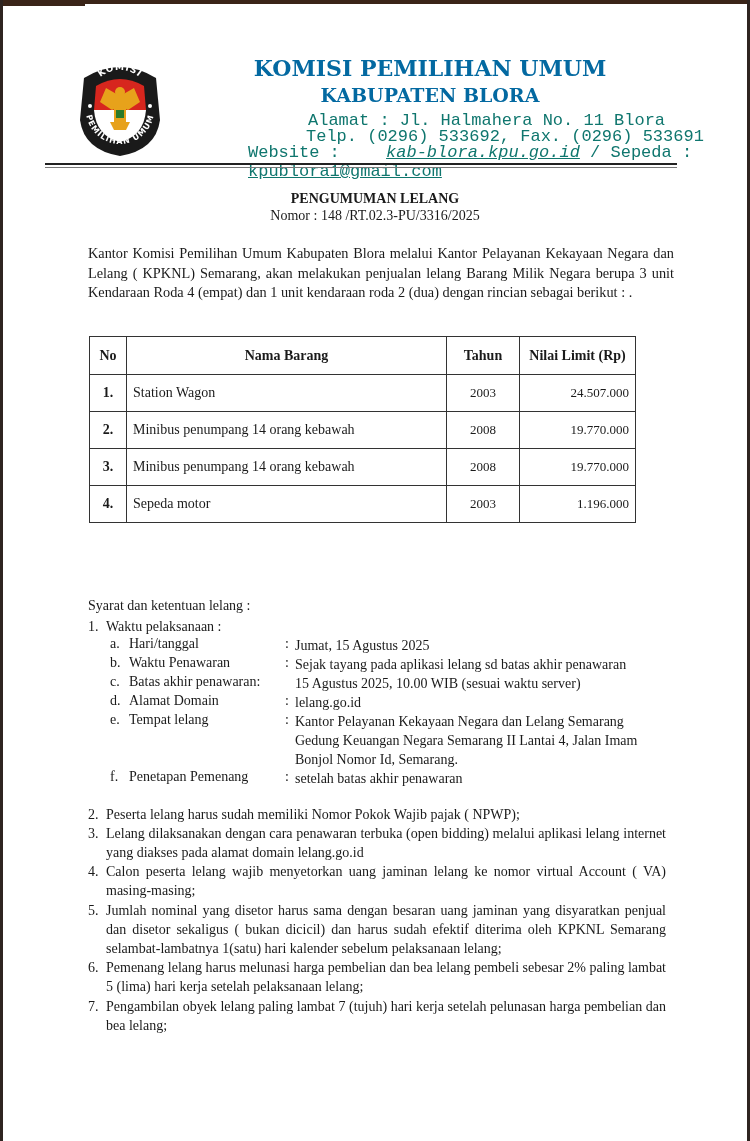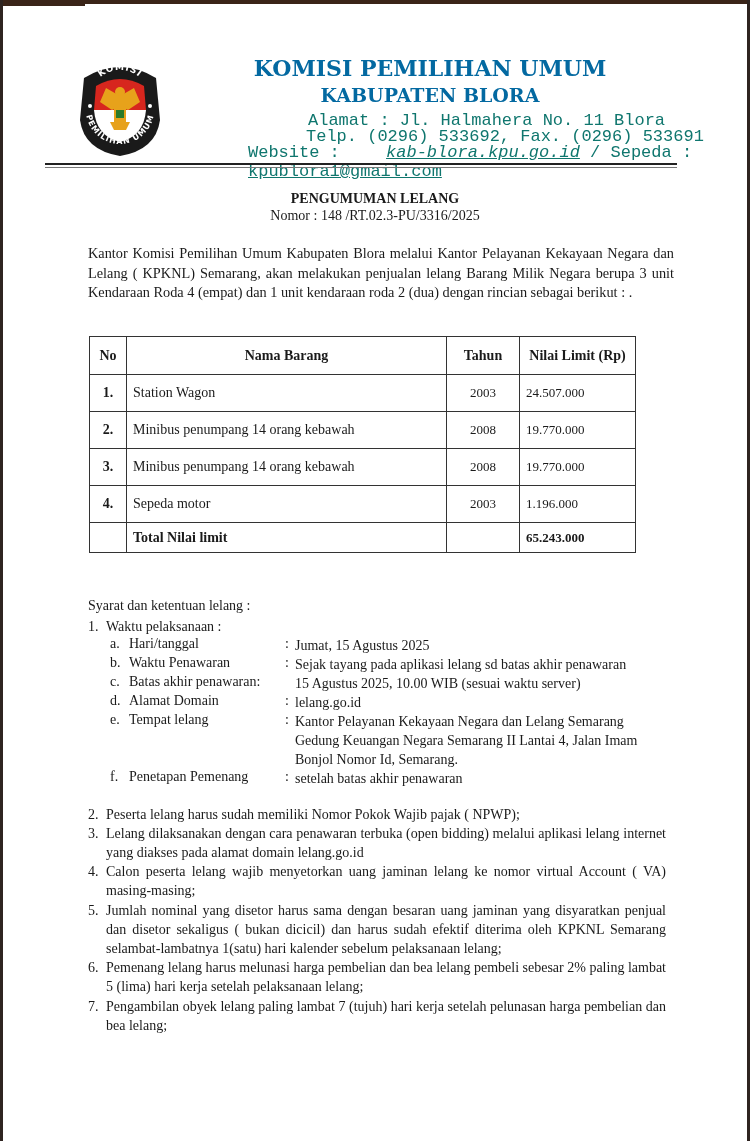--- a/index.html
+++ b/index.html
@@ -49,21 +49,21 @@
   table.items {
     position: absolute; left: 89px; top: 336px; border-collapse: collapse;
     font-family: "Liberation Serif", serif; font-size: 14px;
   }
   table.items td, table.items th { border: 1px solid #333; padding: 0 6px; }
   table.items th { font-weight: bold; height: 37px; }
   table.items td { height: 36px; }
   .c-no { width: 24px; text-align: center; font-weight: bold; }
   .c-name { width: 307px; text-align: left; }
   .c-year { width: 60px; text-align: center; font-size: 13px; }
-  .c-val { width: 103px; text-align: left; font-size: 13px; }
+  .c-val { width: 103px; text-align: right; font-size: 13px; }
   th.c-year, th.c-val { font-size: 14px; text-align: center; }
   tr.sum td { height: 29px; }
   tr.sum .c-name, tr.sum .c-val { font-weight: bold; }
 
   
   .cond-head { position: absolute; left: 88px; top: 598px; font-family: "Liberation Serif", serif; font-size: 14px; }
   .list { position: absolute; font-family: "Liberation Serif", serif; font-size: 14px; line-height: 19px; text-align: right; }
   .sub { position: absolute; font-family: "Liberation Serif", serif; font-size: 14px; }
   .sub .lt { position: absolute; left: 0; }
   .sub .lb { position: absolute; left: 19px; white-space: nowrap; }
@@ -146,26 +146,20 @@
     <td class="c-name">Minibus penumpang 14 orang kebawah</td>
     <td class="c-year">2008</td>
     <td class="c-val">19.770.000</td>
   </tr>
   <tr>
     <td class="c-no">4.</td>
     <td class="c-name">Sepeda motor</td>
     <td class="c-year">2003</td>
     <td class="c-val">1.196.000</td>
   </tr>
-  <tr class="sum">
-    <td class="c-no"></td>
-    <td class="c-name">Total Nilai limit</td>
-    <td class="c-year"></td>
-    <td class="c-val">65.243.000</td>
-  </tr>
 </tbody>
   </table>
 
 <div class="cond-head">Syarat dan ketentuan lelang :</div>
 
 <div class="list" style="left:88px; top:617px;">
   <span>1.</span>
   <span style="margin-left:4px">Waktu pelaksanaan :</span>
 </div>
 

